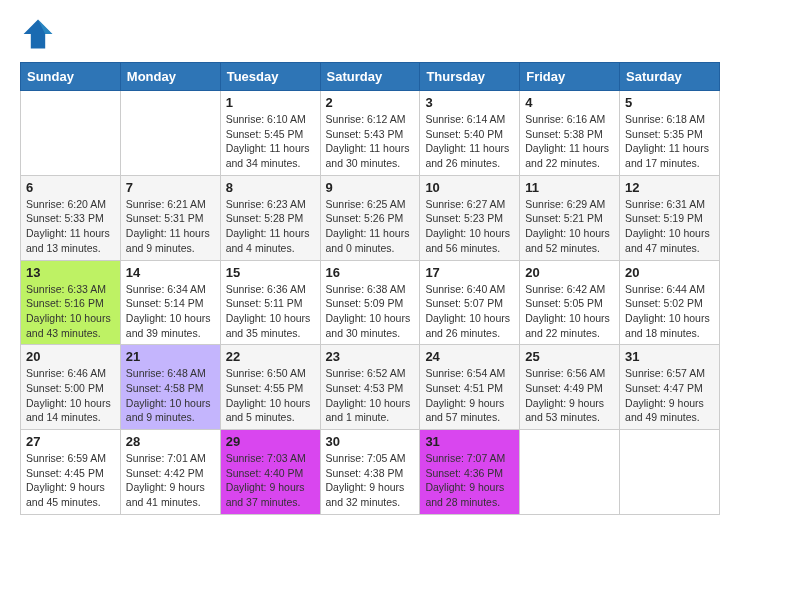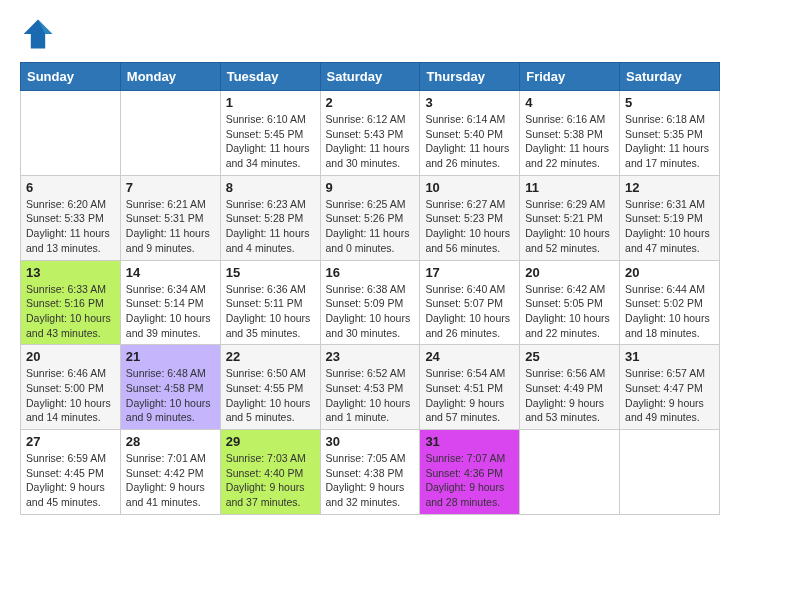--- a/index.html
+++ b/index.html
@@ -250,21 +250,21 @@
         </tr>
         <tr>
           <td style="background-color: rgb(255, 255, 255); margin-top: 40px;">
             <span class="day-num">27</span>
             <div class="day-detail">Sunrise: 6:59 AM<br>Sunset: 4:45 PM<br>Daylight: 9 hours and 45 minutes.</div>
           </td>
           <td style="background-color: rgb(255, 255, 255);">
             <span class="day-num">28</span>
             <div class="day-detail">Sunrise: 7:01 AM<br>Sunset: 4:42 PM<br>Daylight: 9 hours and 41 minutes.</div>
           </td>
-          <td style="background-color: #bef264; margin-left: 36px;">
+          <td style="background-color: #d946ef; margin-left: 36px;">
             <span class="day-num">29</span>
             <div class="day-detail">Sunrise: 7:03 AM<br>Sunset: 4:40 PM<br>Daylight: 9 hours and 37 minutes.</div>
           </td>
           <td style="background-color: rgb(255, 255, 255); margin-top: 21px;">
             <span class="day-num">30</span>
             <div class="day-detail">Sunrise: 7:05 AM<br>Sunset: 4:38 PM<br>Daylight: 9 hours and 32 minutes.</div>
           </td>
           <td style="background-color: #d946ef;">
             <span class="day-num">31</span>
             <div class="day-detail">Sunrise: 7:07 AM<br>Sunset: 4:36 PM<br>Daylight: 9 hours and 28 minutes.</div>

